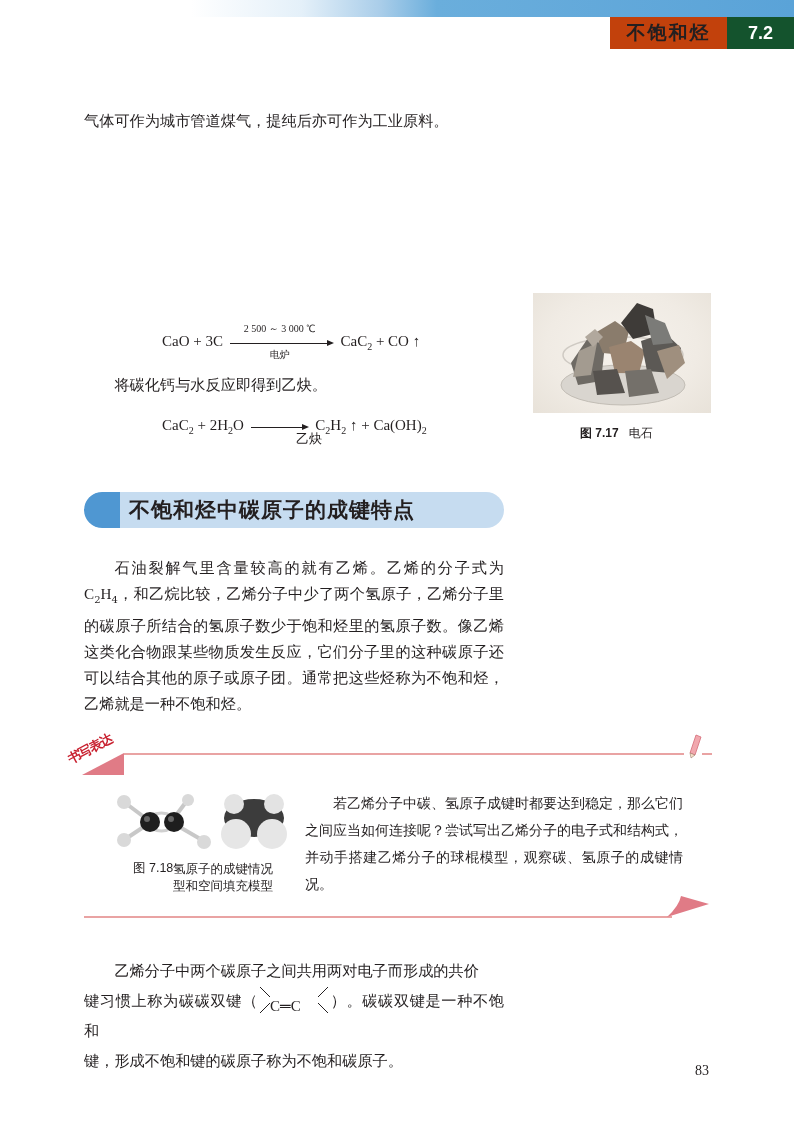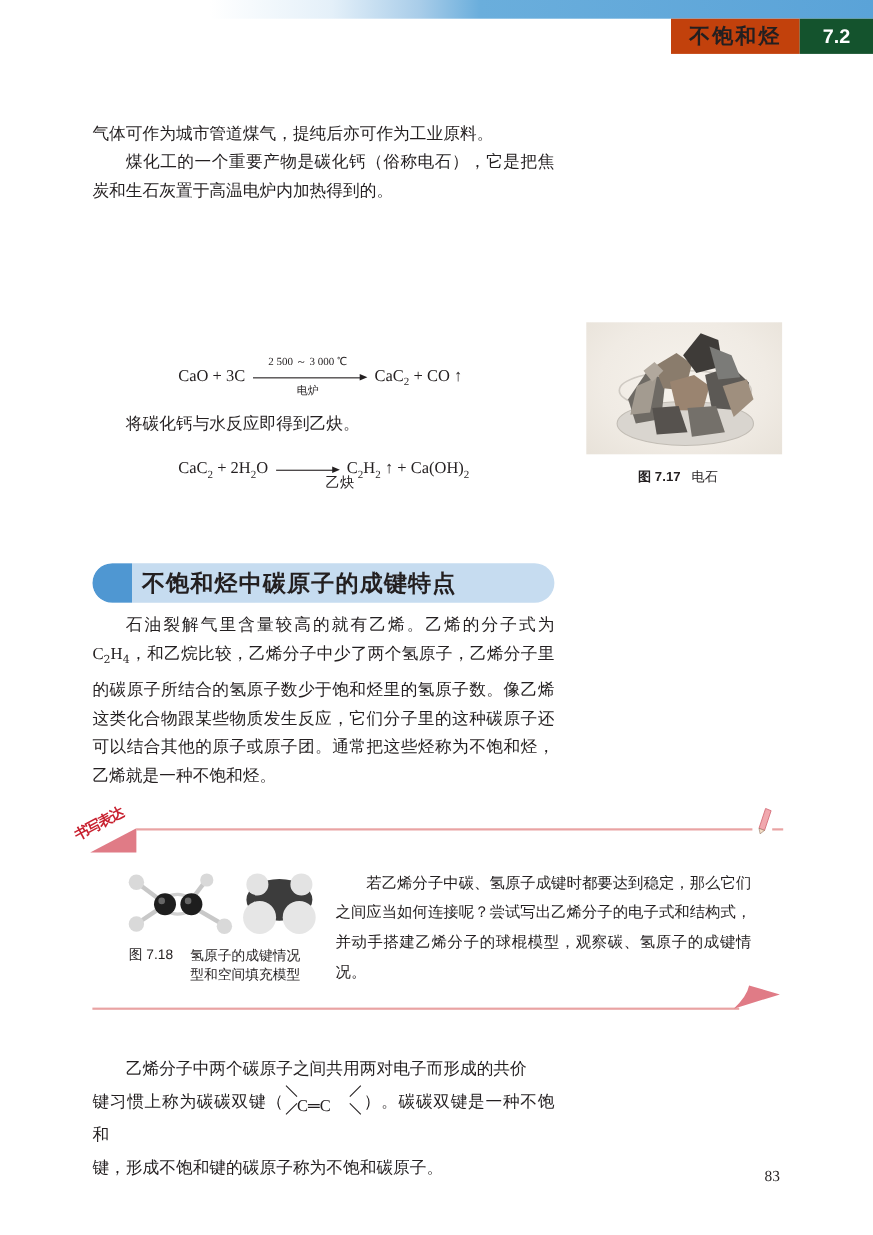--- a/index.html
+++ b/index.html
@@ -39,53 +39,52 @@
   .photo {
     position: absolute; left: 533px; top: 293px; width: 178px; height: 120px;
     background: radial-gradient(ellipse at 50% 45%, #f6f2ec 0%, #f0ebe4 60%, #e8e2d9 100%);
     overflow: hidden;
   }
   .caption { position: absolute; font-family: "DejaVu Sans", sans-serif; font-size: 12px; color: #231f20; }
   .caption .fig { font-family: "Liberation Sans", sans-serif; font-weight: bold; margin-right: 10px; }
 
   .section-header {
     position: absolute; left: 84px; top: 492px; width: 420px; height: 36px;
-    background: #c6dcf0; border-radius: 18px; overflow: hidden; margin-top: 20px;
+    background: #c6dcf0; border-radius: 18px; overflow: hidden;
   }
   .section-header .cap { position: absolute; left: 0; top: 0; width: 36px; height: 36px; background: #4f97d2; border-radius: 18px 0 0 18px; }
   .section-header .title { position: absolute; left: 45px; top: 4px; font-family: "DejaVu Sans", sans-serif; font-size: 21px; font-weight: bold; color: #231f20; letter-spacing: 1px; }
 
   .box-line { position: absolute; height: 1.5px; background: #e9a3a3; }
   .writing-tag {
     position: absolute; left: 66px; top: 740px; font-family: "DejaVu Sans", sans-serif; font-weight: bold;
     font-size: 13px; color: #c8202f; transform: rotate(-28deg); letter-spacing: -1px;
   }
   .tag-tri { position: absolute; left: 82px; top: 753px; width: 0; height: 0; border-right: 42px solid #e07b86; border-top: 22px solid transparent; }
   .tail-tri { position: absolute; left: 665px; top: 894px; }
 
   .box-text { position: absolute; left: 305px; top: 790px; width: 378px; font-size: 14px; line-height: 27px; font-family: "DejaVu Serif", serif; text-align: justify; }
   .box-text p { text-indent: 2em; }
 
   .mol-caption { position: absolute; left: 117px; top: 860px; font-family: "DejaVu Sans", sans-serif; font-size: 12.5px; line-height: 17px; }
-  .mol-caption .fig { font-family: "Liberation Sans", sans-serif; position: absolute; left: 0; top: 0; white-space: nowrap; }
+  .mol-caption .fig { font-family: "Liberation Sans", sans-serif; position: absolute; left: 16px; top: 0; white-space: nowrap; }
   .mol-caption .txt { position: absolute; left: 56px; top: 0; width: 120px; white-space: nowrap; }
 
   .cc-inline { display: inline-block; position: relative; width: 72px; height: 26px; vertical-align: middle; font-family: "Liberation Serif", serif; }
   .page-number { position: absolute; left: 695px; top: 1063px; font-family: "Liberation Serif", serif; font-size: 14px; color: #231f20; }
 </style>
 </head>
 <body>
 
 <div class="top-band"></div>
 <div class="chapter-tab">不饱和烃</div>
 <div class="chapter-num">7.2</div>
 
 <div class="body-text" style="top:108px;">
   <p>气体可作为城市管道煤气，提纯后亦可作为工业原料。</p>
-  <p class="indent">煤化工的一个重要产物是碳化钙（俗称电石），它是把焦炭和生石灰置于高温电炉内加热得到的。</p>
 </div>
 
 <div class="eq" style="left:162px; top:330px;">
   <span>CaO + 3C</span>
   <span class="arrow-wrap">
     <span class="arrow-top">2 500 ～ 3 000 ℃</span>
     <span class="arrow-line"></span><span class="arrow-head"></span>
     <span class="arrow-bot">电炉</span>
   </span>
   <span>CaC</span><sub>2</sub><span> + CO</span>

